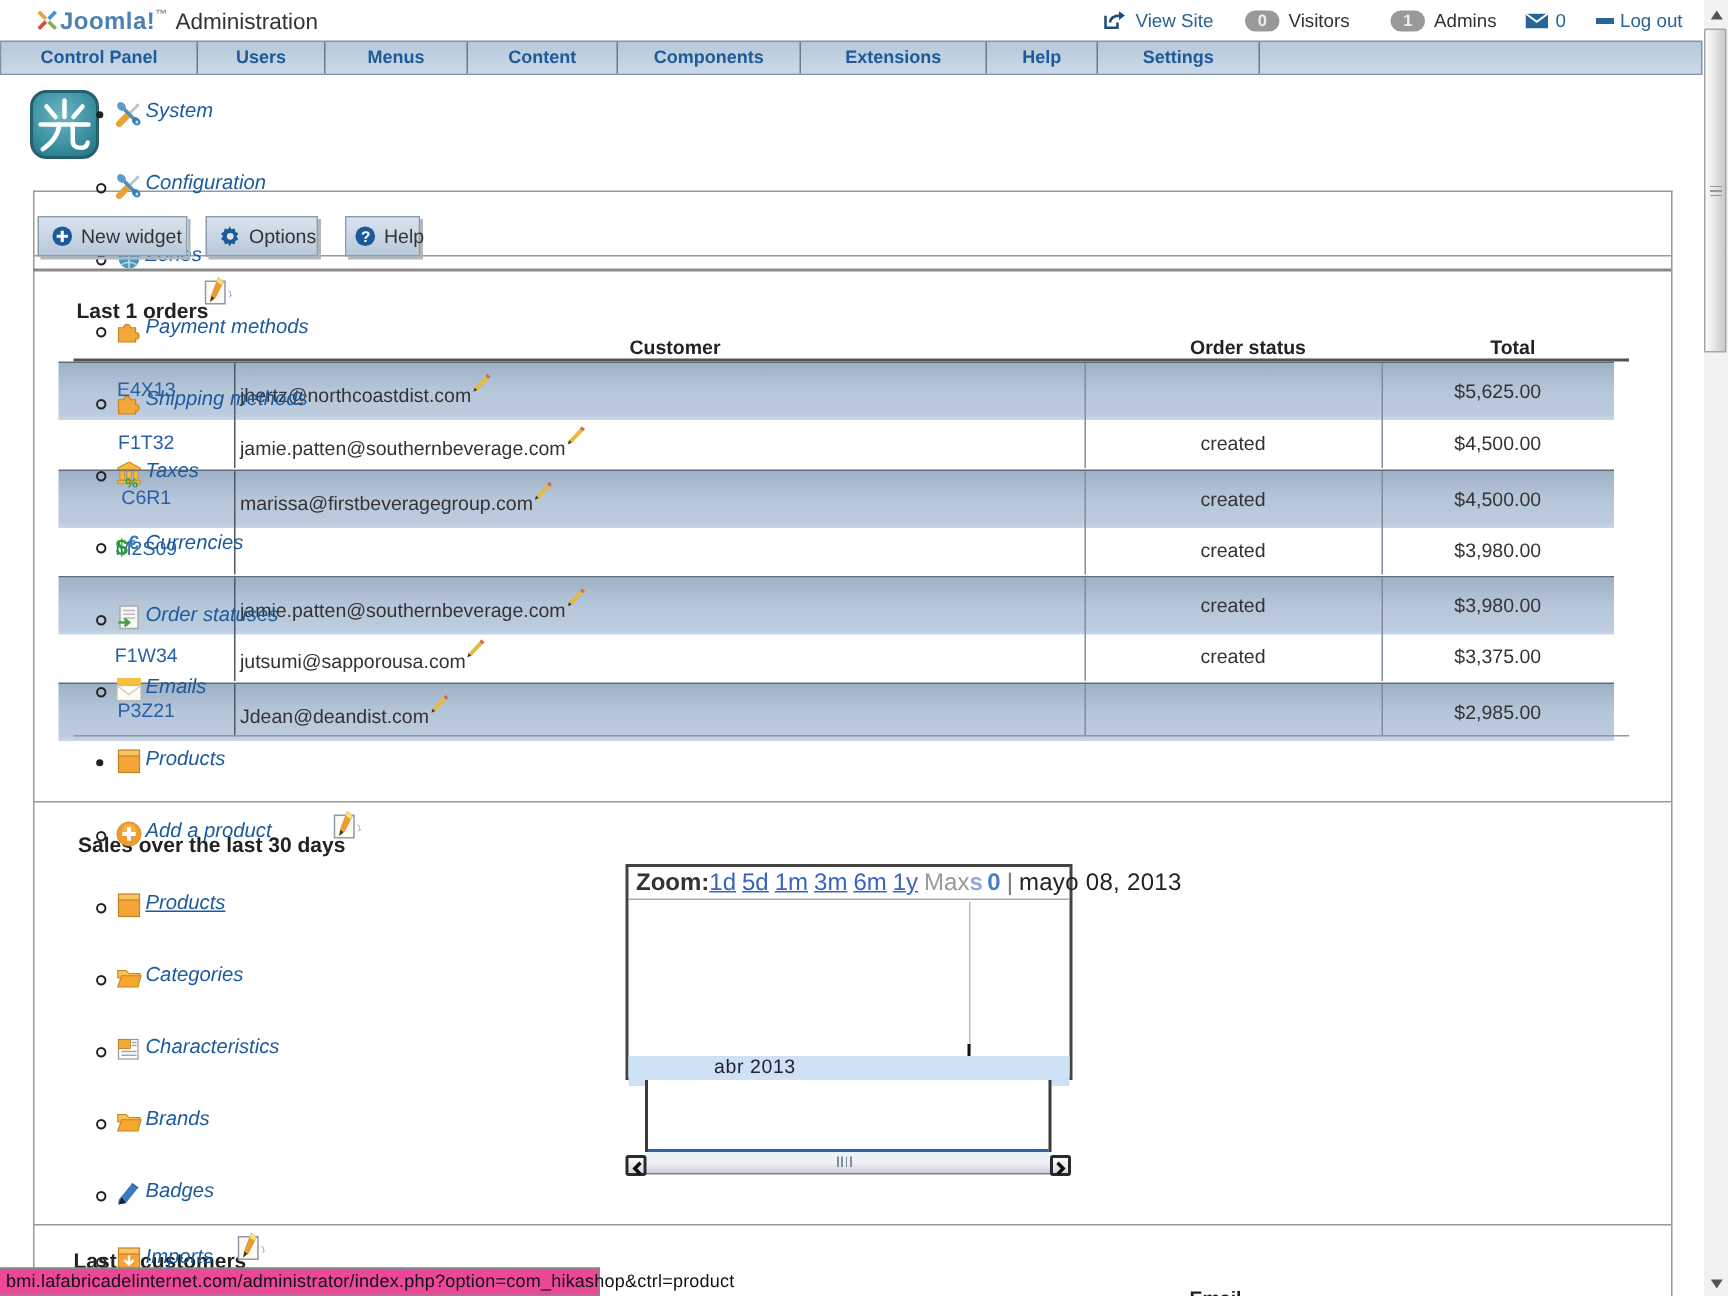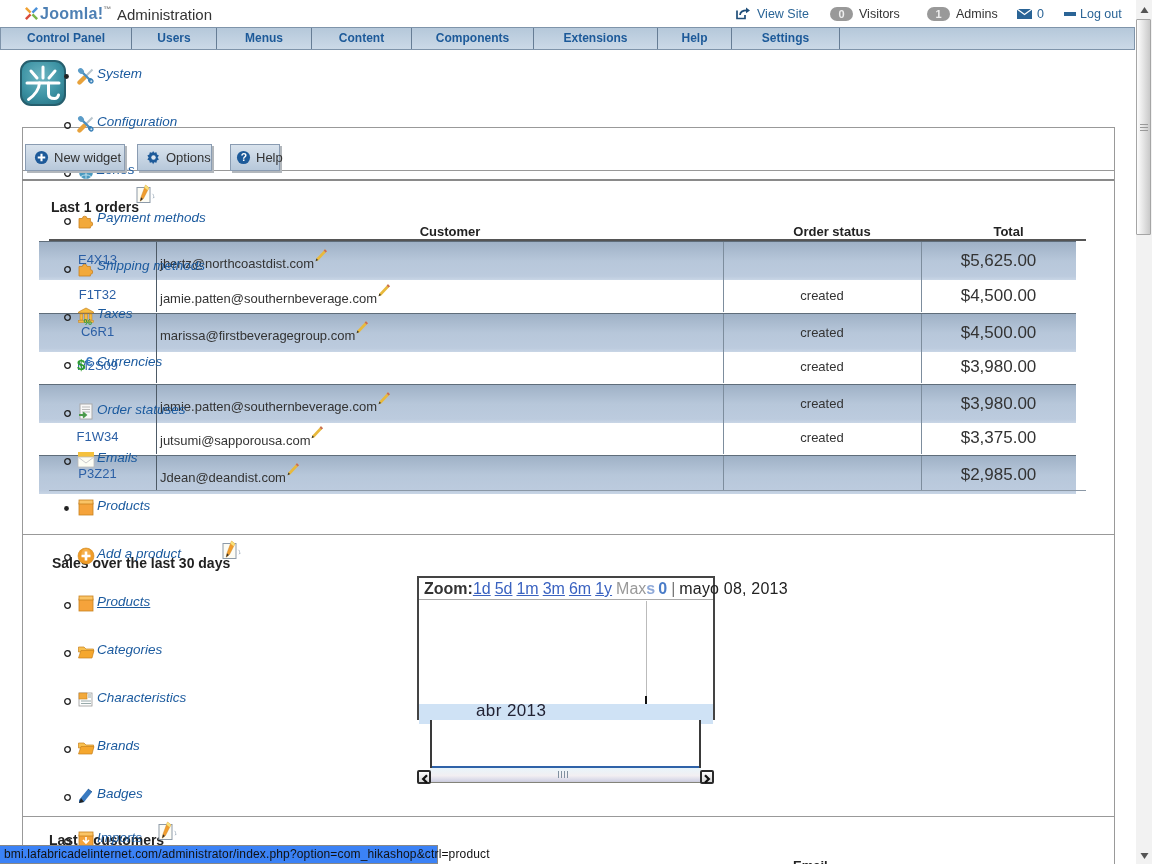--- a/index.html
+++ b/index.html
@@ -20,39 +20,39 @@
 
 .tbtn{top:144px;height:27px;background:linear-gradient(#d9e3ed,#b7c8da);border:1px solid #8a9cb2;box-shadow:2px 2px 0 #b2b7bc;color:#333;font-size:13px;line-height:25px;white-space:nowrap}
 .tbtn svg{vertical-align:-3px;margin-right:5px;width:15px;height:15px}
 
 .hrow{font-weight:bold;font-size:13px;color:#222}
 .trow{left:39px;width:1037px;height:39px}
 .blue{background:linear-gradient(#9fb1c6,#b7c7da 50%,#bccbde 90%,#c9d6e6);border-top:1px solid #5f6d7a}
 .onum{left:0;width:117px;text-align:center;font-size:13px;color:#2b5fa5;top:0;height:35px;line-height:35px}
 .cmail{left:121px;top:0;height:35px;line-height:44px;font-size:13px;color:#333}
 .cstat{left:684px;width:198px;text-align:center;font-size:13px;color:#333;top:0;height:35px;line-height:37px}
-.ctot{left:882px;width:155px;text-align:center;font-size:17px;color:#333;top:0;height:35px;line-height:37px}
+.ctot{left:882px;width:155px;text-align:center;font-size:13px;color:#333;top:0;height:35px;line-height:37px}
 .vb1{left:117px;top:0;width:1px;height:35px;background:#4d5a66}
 .vb2{left:684px;top:0;width:1px;height:35px;background:#7d8d9d}
 .vb3{left:882px;top:0;width:1px;height:35px;background:#7d8d9d}
 
 .mi{white-space:nowrap}
 .mi .blt{position:absolute;left:63px;top:50%;margin-top:-3px}
 .mi .ic{position:absolute;left:77px;top:50%;margin-top:-9px}
 .mi .mtx{position:absolute;left:97px;top:50%;margin-top:-10px;font-size:13.5px;font-weight:normal;font-style:italic;color:#1b5a9e}
 
 #chartbox{left:417px;top:576px;width:298px;height:144px;border:2px solid #444;background:#fff}
 #chdr{left:0;top:0;width:100%;height:22px;border-bottom:1px solid #aaa;font-size:16px;line-height:22px;white-space:nowrap}
 #chdr a{color:#3a62c0;text-decoration:underline;margin-right:4px}
-#abrband{left:0px;top:126px;width:294px;height:20px;background:#cfe2f5;font-size:17px;color:#223;text-align:left;line-height:14px}
+#abrband{left:0px;top:126px;width:294px;height:20px;background:#cfe2f5;font-size:13px;color:#223;text-align:left;line-height:14px}
 #innerbox{left:430px;top:720px;width:271px;height:48px;border:2px solid #3a3a3a;border-top:none;border-bottom:none;background:#fff}
 #sbtrack{left:430px;top:768px;width:271px;height:15px;background:linear-gradient(#e8f4fa,#f2eff2 55%,#d9d9e8 85%,#cacada);border-bottom:1px solid #83837a}
 .sbtn{top:770px;width:14px;height:14px;background:linear-gradient(#fdfdfd,#d8d8d8);border:2px solid #2a2a2a;border-radius:2px;color:#222;text-align:center}
 
-#tooltip{left:0;top:845px;width:438px;height:19px;background:#3b82f6;border:1px solid #888;border-left:none;font-size:12px;color:#111;line-height:17px;padding-left:4px;white-space:nowrap;letter-spacing:0.15px}
+#tooltip{left:0;top:845px;width:400px;height:19px;background:#ec4899;border:1px solid #888;border-left:none;font-size:12px;color:#111;line-height:17px;padding-left:4px;white-space:nowrap;letter-spacing:0.15px}
 
 #sbar{left:1136px;top:0;width:16px;height:864px;background:#f2f2f2}
 #sthumb{left:1136px;top:19px;width:15px;height:216px;background:linear-gradient(90deg,#fdfdfd,#e9e9e9 40%,#c9c9c9);border:1px solid #a5a5a5;border-radius:1px}
 .sarrow{left:1136px;width:16px;height:17px;color:#555;font-size:9px;text-align:center;line-height:17px}
 .hd{font-weight:bold;font-size:14px;color:#222}
 </style></head>
 <body>
 
 <div class="abs" id="topbar"></div>
 <svg class="abs" style="left:24px;top:6px" width="15" height="15" viewBox="0 0 16 16">

